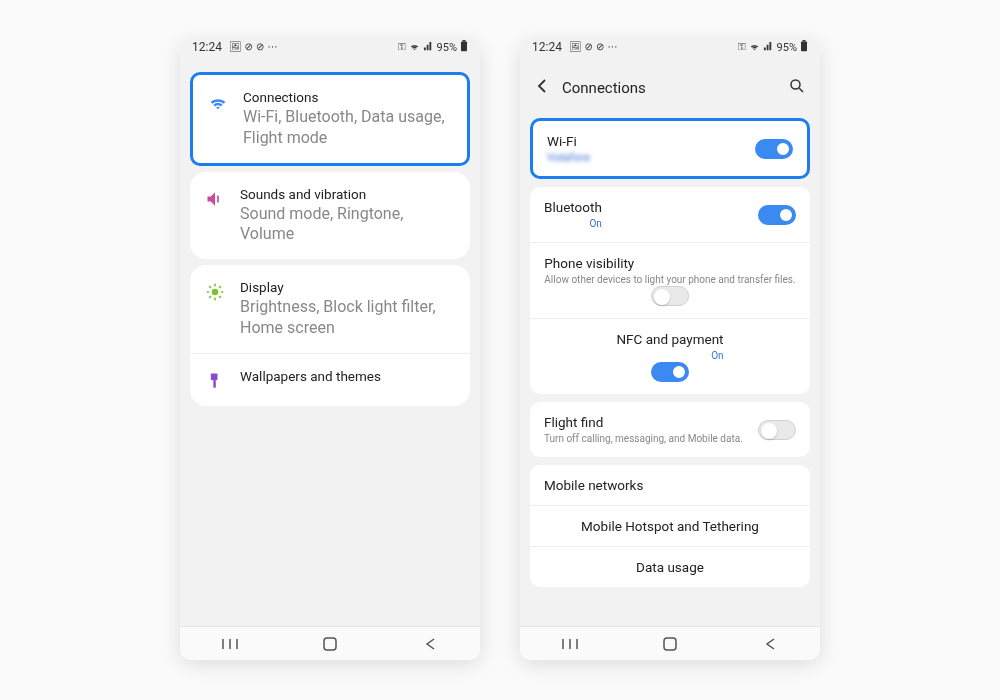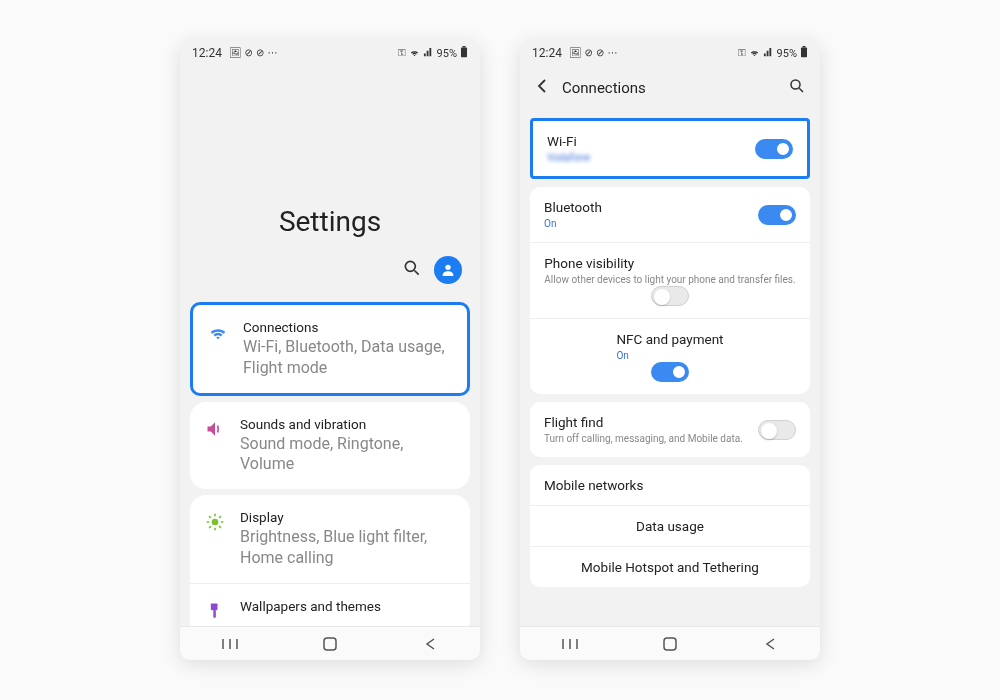--- a/index.html
+++ b/index.html
@@ -21,21 +21,21 @@
     box-shadow: 0 4px 20px rgba(0,0,0,0.12);
     display: flex;
     flex-direction: column;
     overflow: hidden;
     position: relative;
   }
   .status-bar {
     height: 26px;
     display: flex;
     justify-content: space-between;
-    align-items: center;
+    align-items: flex-start;
     padding: 0 12px;
     font-size: 11px;
     color: #333;
     background: #f2f2f2;
   }
   .status-bar .left, .status-bar .right {
     display: flex;
     align-items: center;
     gap: 3px;
   }
@@ -123,23 +123,23 @@
   }
   .conn-row {
     display:flex;
     align-items:center;
     justify-content:space-between;
     padding: 12px 14px;
   }
   .conn-row + .conn-row { border-top:1px solid #eee;flex-direction:column; }
   .conn-row .labels .primary { font-size:13.5px; color:#222; }
   .conn-row .labels .secondary { font-size:10px; color:#888; margin-top:2px; line-height:1.3;}
-  .conn-row .labels .secondary.blue { color:#3a6fd8; }
+  .conn-row .labels .secondary.blue { color:#3a6fd8;text-align:right; }
   .conn-row .labels .secondary.blurred { filter: blur(2px); }
-  .conn-list.highlight { border:3px solid #1c7cf2; border-radius:4px; }
+  .conn-list.highlight { border:3px solid #1c7cf2; border-radius:10px; }
   .toggle {
     width: 38px; height: 20px; border-radius: 20px;
     position:relative; flex-shrink:0;
   }
   .toggle .knob {
     width:16px; height:16px; border-radius:50%;
     position:absolute; top:2px;
   }
   .toggle.on { background:#3a8af2; }
   .toggle.on .knob { right:2px; background:#fff; border:2px solid #3a8af2; box-sizing:border-box; }
@@ -174,37 +174,20 @@
       <span class="status-glyph">
         <svg width="8" height="12" viewBox="0 0 10 16">
             <rect x="3" y="0" width="4" height="2" fill="#333"></rect>
             <rect x="1" y="2" width="8" height="13" rx="1" fill="#333"></rect>
           </svg>
       </span>
     </div>
   </div>
 
   <div class="content">
-    <div class="header-hero">
-      <div class="title">Settings</div>
-      <div class="header-icons">
-        <span>
-          <svg width="20" height="20" viewBox="0 0 24 24" fill="none">
-              <circle cx="10" cy="10" r="6" stroke="#333" stroke-width="2"></circle>
-              <line x1="15" y1="15" x2="20" y2="20" stroke="#333" stroke-width="2"></line>
-            </svg>
-        </span>
-        <span class="avatar-circle">
-          <svg width="16" height="16" viewBox="0 0 24 24" fill="#fff">
-              <circle cx="12" cy="8" r="4"></circle>
-              <path d="M4 20c0-4 4-6 8-6s8 2 8 6v1H4v-1z"></path>
-            </svg>
-        </span>
-      </div>
-    </div>
 
     <div class="card highlight">
       <div class="row">
         <div class="icon">
           <svg width="22" height="22" viewBox="0 0 24 24" fill="none">
               <path d="M12 20l-2-2c1-1 3-1 4 0l-2 2zm-5-5c3-3 7-3 10 0l-2 2c-2-2-4-2-6 0l-2-2zm-3-3c4-4 12-4 16 0l-2 2c-3-3-9-3-12 0l-2-2z" fill="#3a8af2"></path>
             </svg>
         </div>
         <div class="labels">
           <div class="primary">Connections</div>
@@ -240,21 +223,21 @@
                 <line x1="19" y1="12" x2="22" y2="12"></line>
                 <line x1="5" y1="5" x2="7" y2="7"></line>
                 <line x1="17" y1="17" x2="19" y2="19"></line>
                 <line x1="5" y1="19" x2="7" y2="17"></line>
                 <line x1="17" y1="7" x2="19" y2="5"></line>
               </g>
             </svg>
         </div>
         <div class="labels">
           <div class="primary">Display</div>
-          <div class="secondary">Brightness, Blue light filter, Home calling</div>
+          <div class="secondary">Brightness, Block light filter, Home screen</div>
         </div>
       </div>
       <div class="row">
         <div class="icon">
           <svg width="20" height="20" viewBox="0 0 24 24">
               <rect x="7" y="3" width="8" height="8" rx="1" fill="#8c4bcf"></rect>
               <rect x="10" y="11" width="3" height="9" fill="#8c4bcf"></rect>
             </svg>
         </div>
         <div class="labels">
@@ -390,26 +373,26 @@
     </div>
 
     <div class="conn-list">
       <div class="conn-row">
         <div class="labels">
           <div class="primary">Mobile networks</div>
         </div>
       </div>
       <div class="conn-row">
         <div class="labels">
+          <div class="primary">Mobile Hotspot and Tethering</div>
+        </div>
+      </div>
+      <div class="conn-row">
+        <div class="labels">
           <div class="primary">Data usage</div>
-        </div>
-      </div>
-      <div class="conn-row">
-        <div class="labels">
-          <div class="primary">Mobile Hotspot and Tethering</div>
         </div>
       </div>
     </div>
 
   </div>
 
   <div class="nav-bar">
     <div class="nav-btn">
         <svg width="18" height="14" viewBox="0 0 18 14">
           <line x1="2" y1="2" x2="2" y2="12" stroke="#555" stroke-width="1.5"></line>

